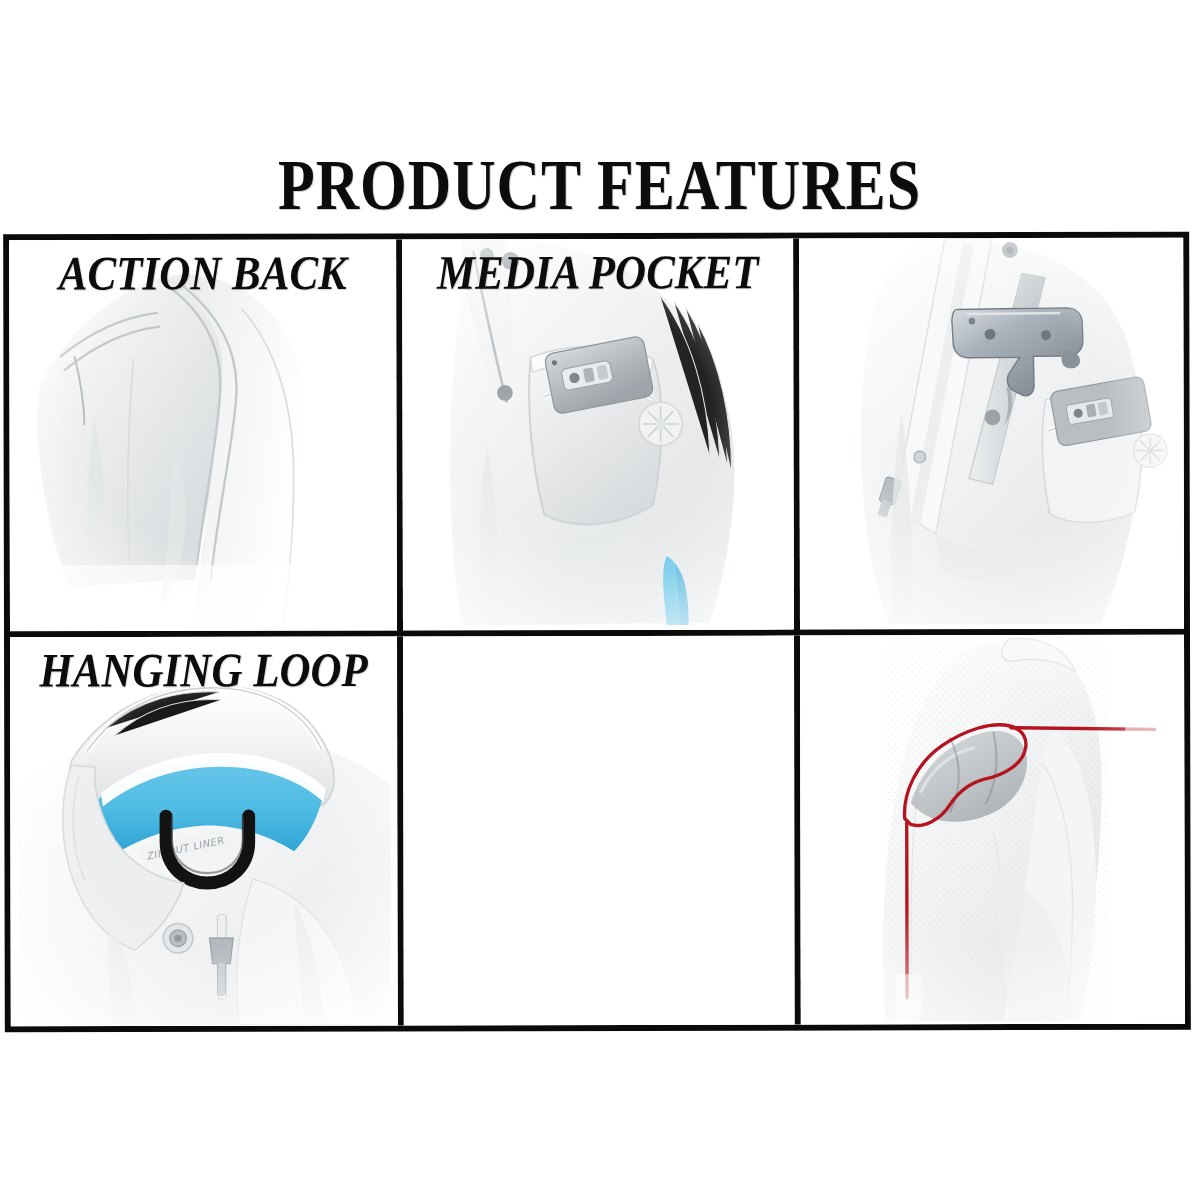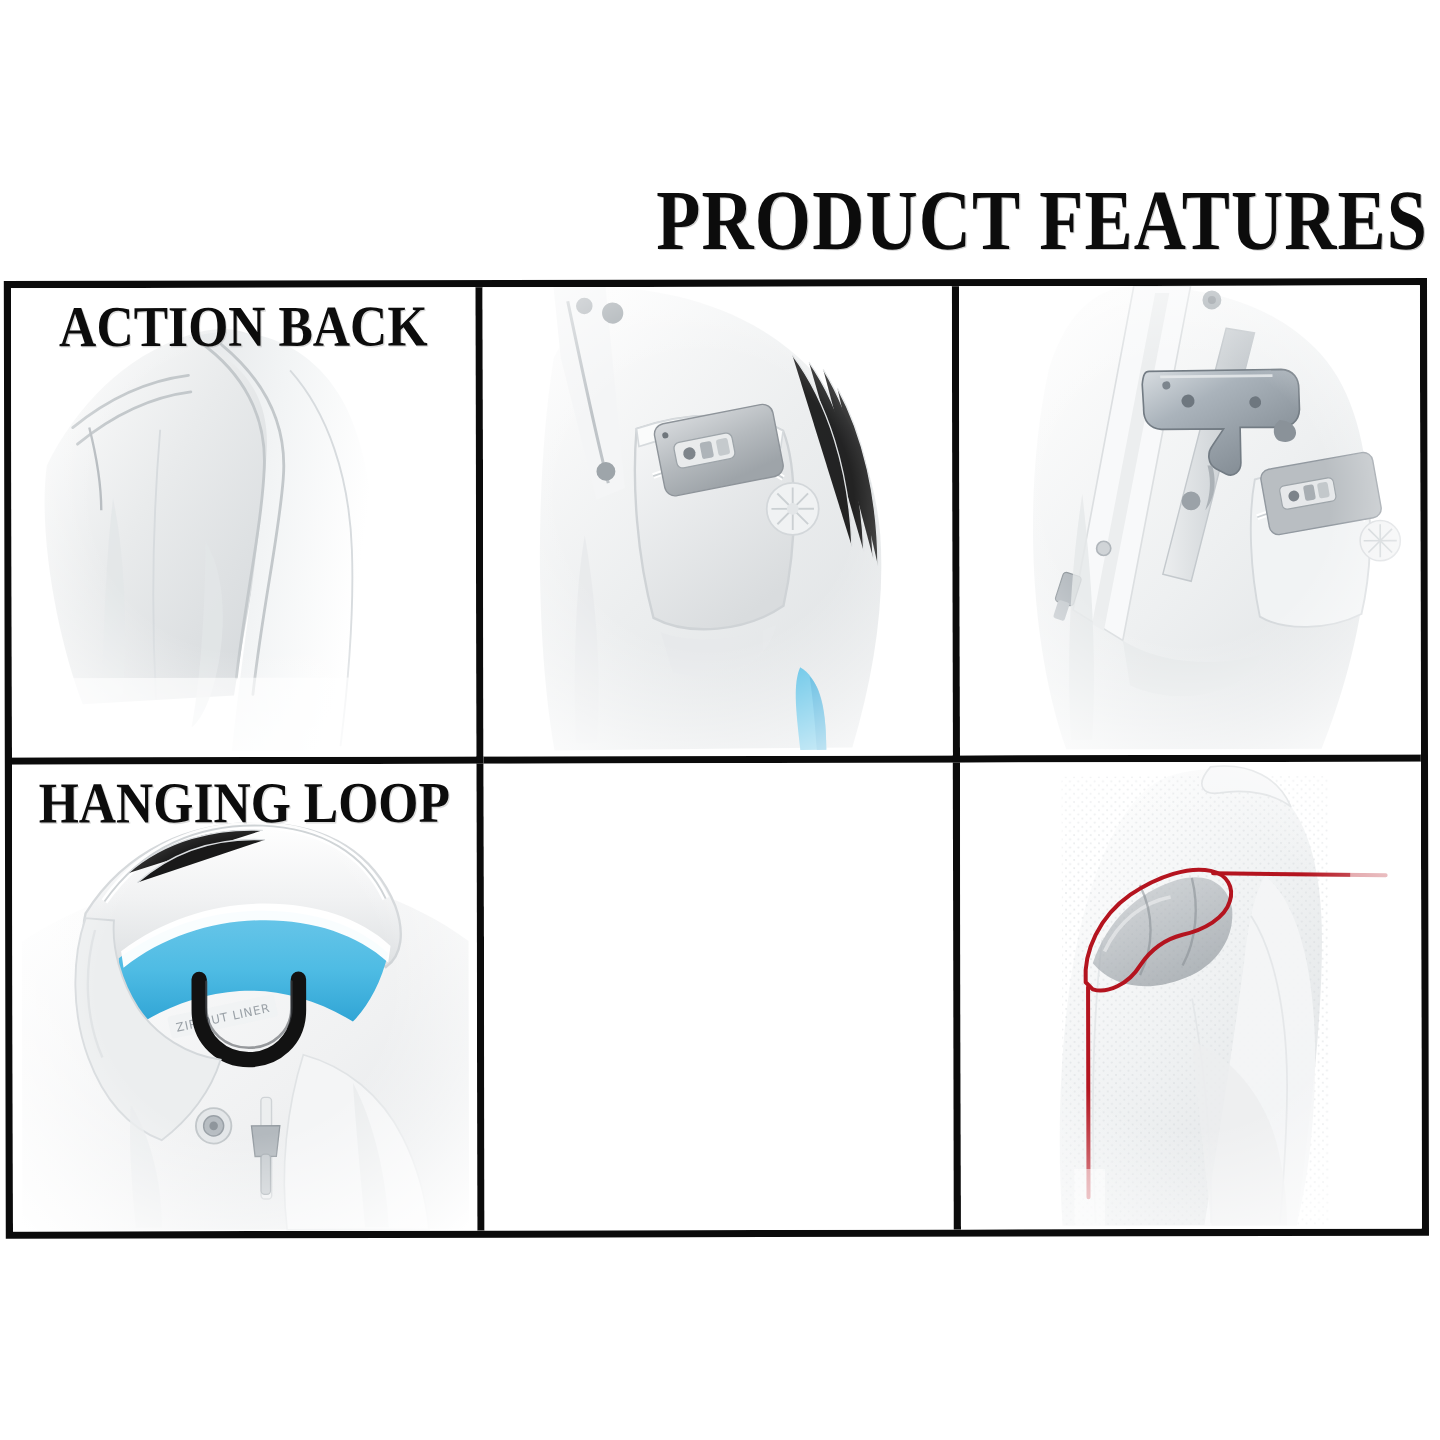--- a/index.html
+++ b/index.html
@@ -8,21 +8,21 @@
     font-family:"Liberation Serif", serif;
     color:#111111;
     overflow:hidden;
     position:relative;
   }
 
   
   #title-bar{
     position:absolute;
     left:0; top:158px; width:1200px;
-    text-align:right;
+    text-align:center;
   }
   #page-title{
     display:inline-block;
     font-family:"Liberation Serif", serif;
     font-size:62px;
     line-height:62px;
     font-weight:700;
     letter-spacing:1px;
     color:#0c0c0c;
     transform:scaleY(1.15) scaleX(0.97);
@@ -42,21 +42,21 @@
     grid-template-rows:397px 1fr;
     background:#ffffff;
     transform:rotate(-0.12deg);
   }
   .cell{
     position:relative;
     overflow:hidden;
     background:#ffffff;
     box-sizing:border-box;
   }
-  .cell.br{border-right:6px solid #0b0b0b;}
+  .cell.br{border-right:6px solid #0b0b0b;font-style:italic;}
   .cell.bb{border-bottom:6px solid #0b0b0b;}
 
   .cell-label{
     position:absolute;
     left:0; right:0; top:8px;
     text-align:center;
     z-index:6;
     pointer-events:none;
   }
   .cell-label .lab-line{
@@ -225,20 +225,23 @@
 
         <path d="M268 322 C282 330 290 352 290 392 L268 392 C264 356 262 336 268 322 Z" fill="#4fbce4"></path>
         <path d="M276 330 C286 340 290 360 290 392 L282 392 C280 360 278 344 276 330 Z" fill="#2ea3d4" opacity="0.8"></path>
 
         <g fill="#e7e9eb" opacity="0.75">
           <path d="M150 292 C176 302 216 300 248 286 C240 322 200 336 160 326 Z"></path>
           <path d="M86 210 C96 268 100 330 96 386 L78 386 C76 318 78 256 86 210 Z"></path>
         </g>
         <rect width="397" height="397" fill="url(#mp-fade)"></rect>
       </svg>
+    </div>
+    <div class="cell-label">
+      <span class="lab-line lab-lg">MEDIA POCKET</span>
     </div>
   </div>
 
   <div class="cell bb">
     <div class="photo">
       <svg viewBox="0 0 390 397" preserveAspectRatio="xMidYMid slice">
         <defs>
           <linearGradient id="cc-lining" x1="0.1" y1="0" x2="0.9" y2="1">
             <stop offset="0" stop-color="#fdfdfd"></stop>
             <stop offset="0.55" stop-color="#eef0f1"></stop>

